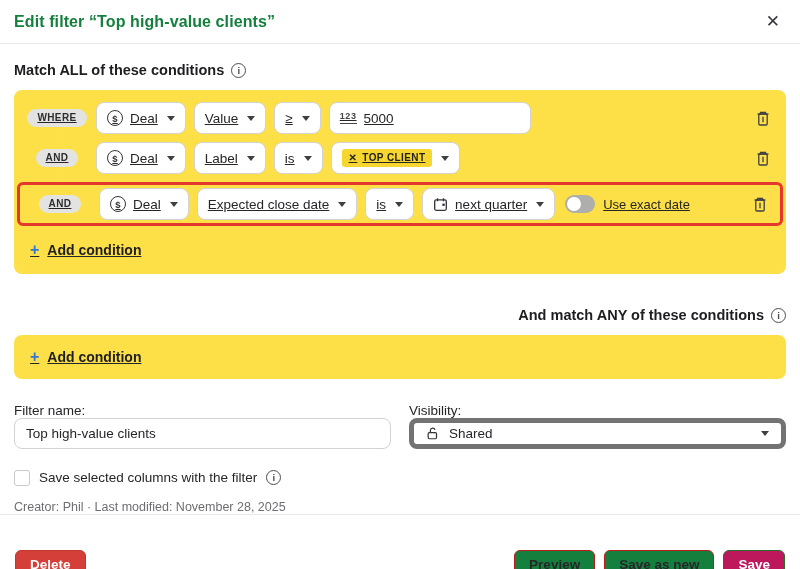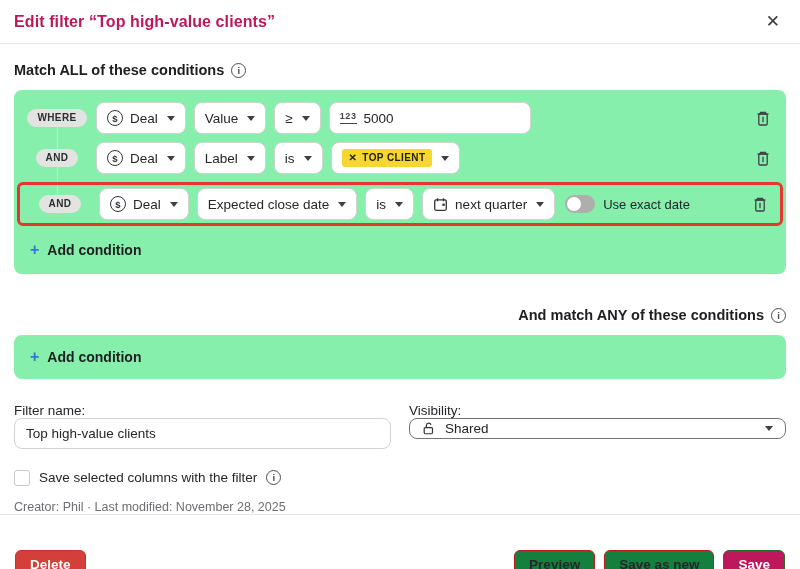--- a/index.html
+++ b/index.html
@@ -10,43 +10,43 @@
     display:flex; flex-direction:column;
   }
 
   
   .dlg-header {
     height:44px; flex:0 0 44px;
     display:flex; align-items:center; justify-content:space-between;
     padding:0 16px 0 14px;
     border-bottom:1px solid #e7e7e5;
   }
-  .dlg-title { font-size:16px; font-weight:700; color:#be185d; letter-spacing:.1px; }
+  .dlg-title { font-size:16px; font-weight:700; color:#15803d; letter-spacing:.1px; }
   .close-btn {
     background:none; border:none; cursor:pointer;
     font-size:17px; line-height:1; color:#3a3a40; padding:4px;
   }
 
   
   .main { flex:1 1 auto; padding:10px 14px 0 14px; }
 
   .section-heading {
     display:flex; align-items:center; gap:7px;
     font-size:14.5px; font-weight:700; color:#1e1e21;
     margin:8px 0 12px 0;
   }
   .info-icon {
     width:15px; height:15px; border:1.3px solid #4c4c54; border-radius:50%;
     display:inline-flex; align-items:center; justify-content:center;
     font-size:9.5px; font-weight:700; color:#4c4c54; flex:0 0 auto;
   }
 
   .cond-panel {
-    background:#86efac; border-radius:8px;
-    padding:12px 12px 4px 12px; position:relative;
+    background:#fde047; border-radius:8px;
+    padding:12px 12px 4px 12px; position:relative;text-decoration:underline;
   }
   .cond-panel.empty { padding:14px 12px; margin-bottom:0; }
 
   .connector-line {
     position:absolute; left:43px; top:29px; width:1px; height:95px;
     background:#d9d9d7; z-index:0;
   }
 
   .cond-row {
     display:flex; align-items:center; gap:8px;
@@ -125,21 +125,21 @@
   
   .form-row { display:flex; gap:18px; margin-top:24px; }
   .form-col { flex:1 1 0; }
   .field-label { font-size:13.5px; color:#26262a; margin-bottom:0; }
   .text-field {
     width:100%; height:31px; border:1px solid #d2d2d0; border-radius:8px;
     padding:0 11px; font-family:"Liberation Sans", sans-serif;
     font-size:13.5px; color:#26262a; outline:none; background:#fff;
   }
   .select-field {
-    width:100%; height:21px; border:1px solid #737373; border-radius:8px;
+    width:100%; height:31px; border:5px solid #737373; border-radius:8px;
     background:#fff; display:flex; align-items:center; gap:9px;
     padding:0 12px; font-size:13.5px; cursor:pointer;
   }
   .select-field .caret { margin-left:auto; }
 
   .checkbox-row {
     display:flex; align-items:flex-start; gap:9px; margin-top:21px; cursor:pointer;
   }
   .checkbox {
     width:16px; height:16px; border:1.5px solid #c9c9c7; border-radius:3px;

